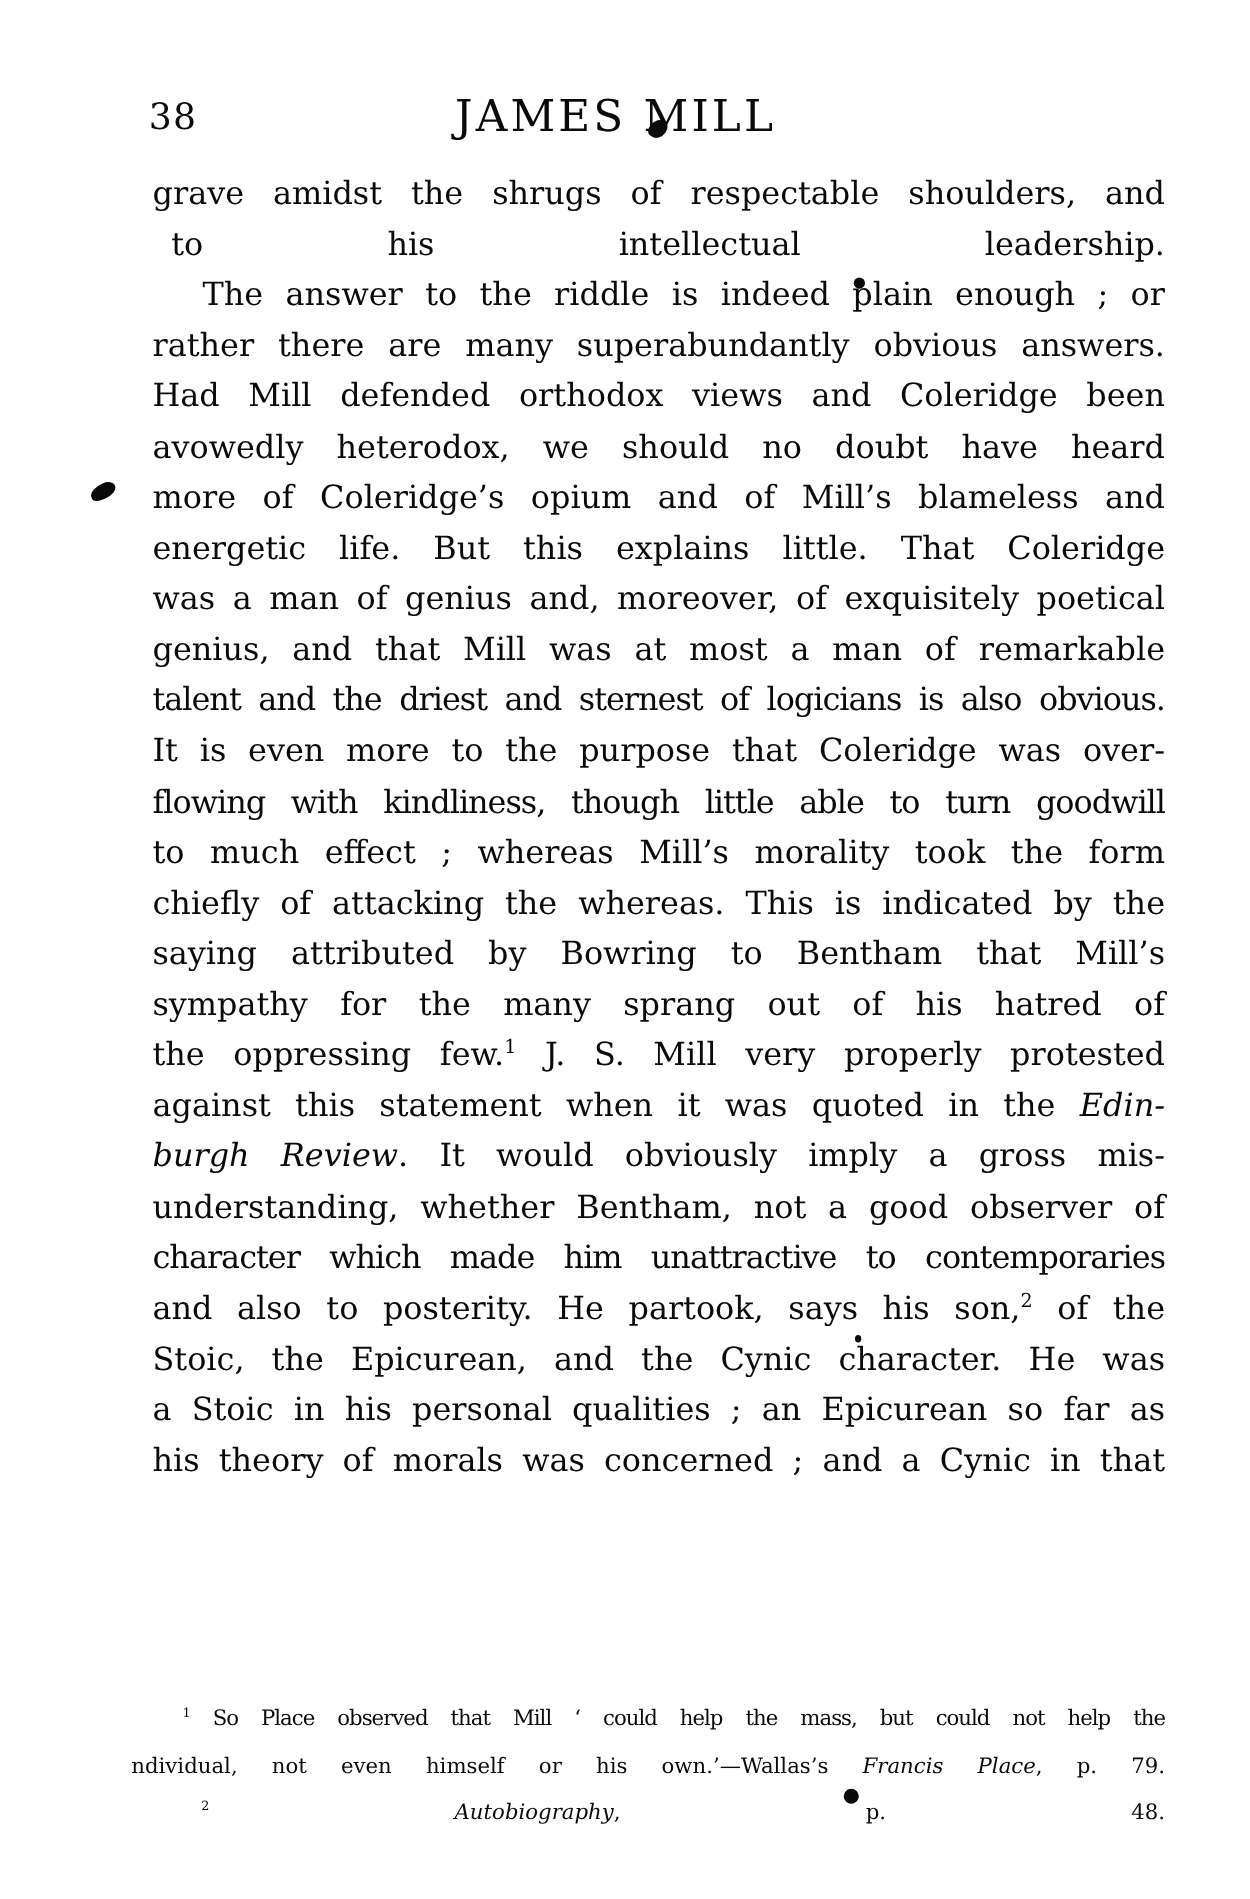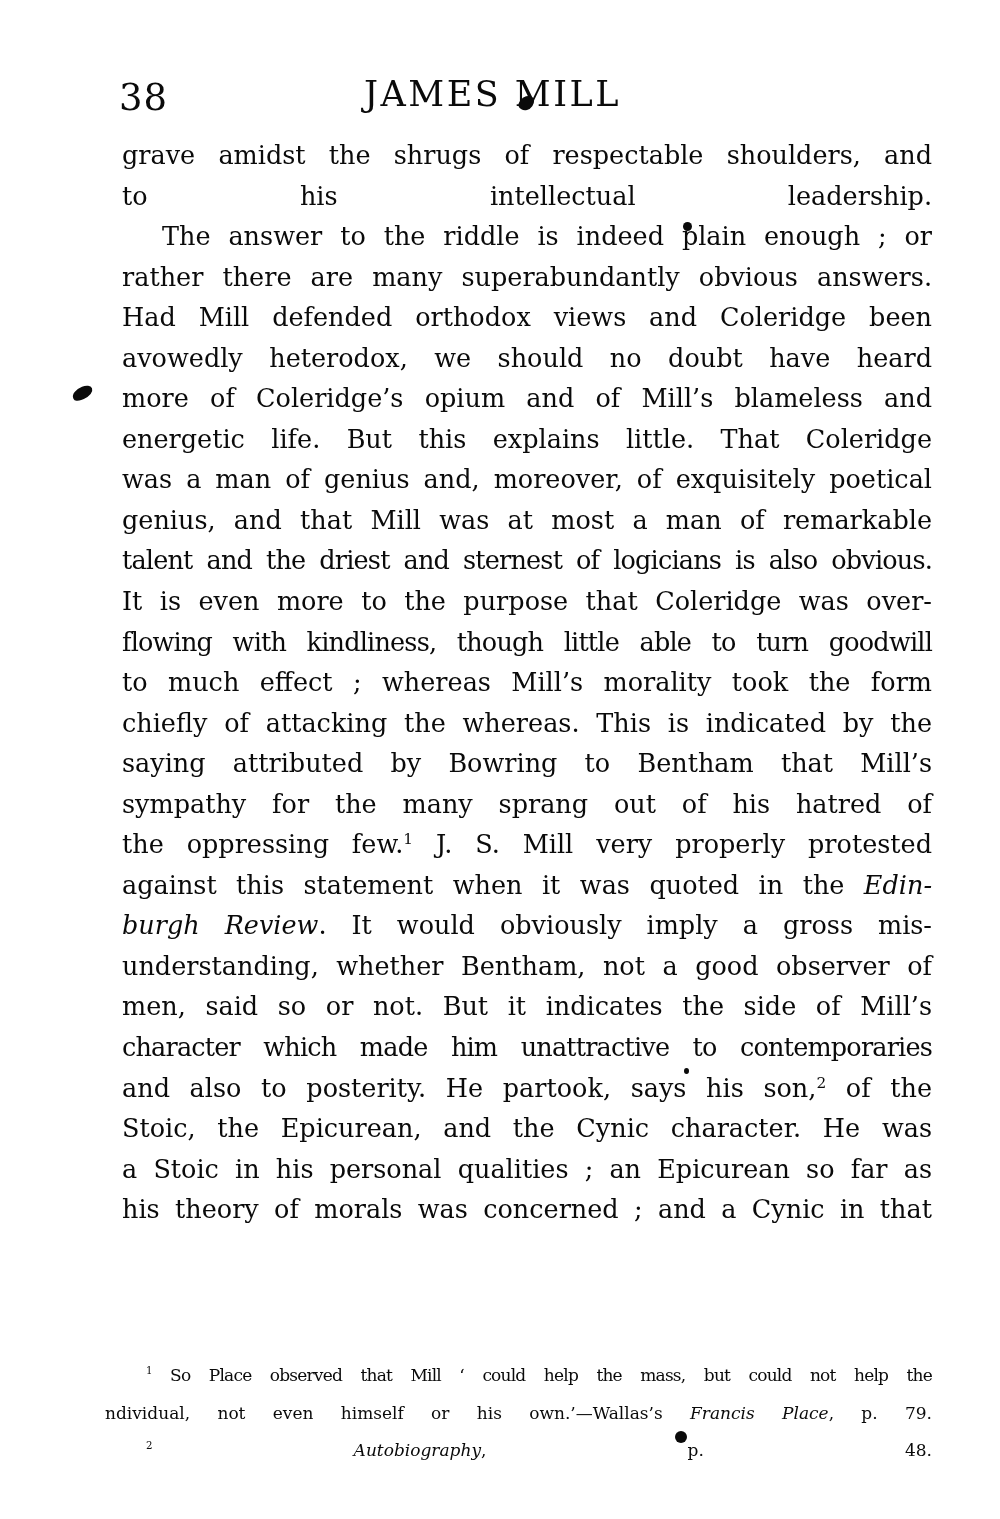--- a/index.html
+++ b/index.html
@@ -4,37 +4,37 @@
 <style>
   :root { --paper:#ffffff; --ink:#0a0a0a; }
   * { margin:0; padding:0; box-sizing:border-box; }
   html,body { background:var(--paper); }
   body {
     width:1000px; height:1519px; position:relative; overflow:hidden;
     font-family:"DejaVu Serif","Liberation Serif",serif; color:var(--ink);
   }
   .pageno {
     position:absolute; left:119px; top:76px;
-    font-size:37px; letter-spacing:1px;
+    font-size:29px; letter-spacing:1px;
   }
   .running-title {
     position:absolute; left:364px; top:74px;
     font-size:35px; letter-spacing:2.5px;
   }
   #body-text { position:absolute; left:122px; top:135px; width:810px; }
   #body-text .line {
     height:40.55px; line-height:40.55px; font-size:25.5px;
     text-align:justify; text-align-last:justify; white-space:nowrap;
   }
   #footnotes { position:absolute; left:122px; top:1357px; width:810px; }
   #footnotes .line {
     height:37.5px; line-height:37.5px; font-size:17px;
     text-align:justify; text-align-last:justify; white-space:nowrap;
   }
-  .line.no-just { text-align-last:left; }
+  .line.no-just { text-align-last:left;margin-left:15px; }
   .line.indent { text-indent:40px; }
   #footnotes .line.indent { text-indent:24px; }
   .line.outdent { margin-left:-17px; }
   .line.tight { letter-spacing:-0.8px; word-spacing:-3px; }
   .italic { font-style:italic; }
   .sup { vertical-align:super; font-size:0.6em; line-height:0; }
   .ink { position:absolute; background:var(--ink); }
   .ink.dot { border-radius:50%; }
   .ink.blob { border-radius:65% 45% 60% 35%; }
 </style>
@@ -61,21 +61,20 @@
     <div class="line"><span>It is even more to the purpose that Coleridge was over-</span></div>
     <div class="line tight"><span>flowing with kindliness, though little able to turn goodwill</span></div>
     <div class="line"><span>to much effect ; whereas Mill’s morality took the form</span></div>
     <div class="line"><span>chiefly of attacking the whereas. This is indicated by the</span></div>
     <div class="line"><span>saying attributed by Bowring to Bentham that Mill’s</span></div>
     <div class="line"><span>sympathy for the many sprang out of his hatred of</span></div>
     <div class="line"><span>the oppressing few.</span><span class="sup">1</span><span> J. S. Mill very properly protested</span></div>
     <div class="line"><span>against this statement when it was quoted in the </span><span class="italic">Edin-</span></div>
     <div class="line"><span class="italic">burgh Review</span><span>. It would obviously imply a gross mis-</span></div>
     <div class="line"><span>understanding, whether Bentham, not a good observer of</span></div>
-    <div class="line"><span>men, said so or not. But it indicates the side of Mill’s</span></div>
     <div class="line tight"><span>character which made him unattractive to contemporaries</span></div>
     <div class="line"><span>and also to posterity. He partook, says his son,</span><span class="sup">2</span><span> of the</span></div>
     <div class="line"><span>Stoic, the Epicurean, and the Cynic character. He was</span></div>
     <div class="line"><span>a Stoic in his personal qualities ; an Epicurean so far as</span></div>
     <div class="line"><span>his theory of morals was concerned ; and a Cynic in that</span></div>
   </main>
 
 <section id="footnotes">
     <div class="line indent tight"><span class="sup">1</span><span> So Place observed that Mill ‘ could help the mass, but could not help the</span></div>
     <div class="line outdent no-just"><span>ndividual, not even himself or his own.’—Wallas’s </span><span class="italic">Francis Place</span><span>, p. 79.</span></div>

